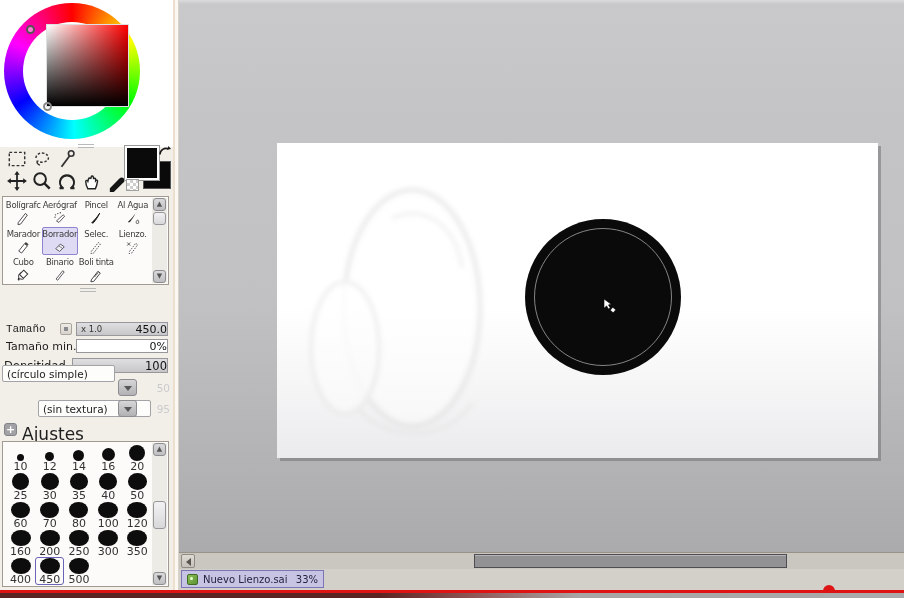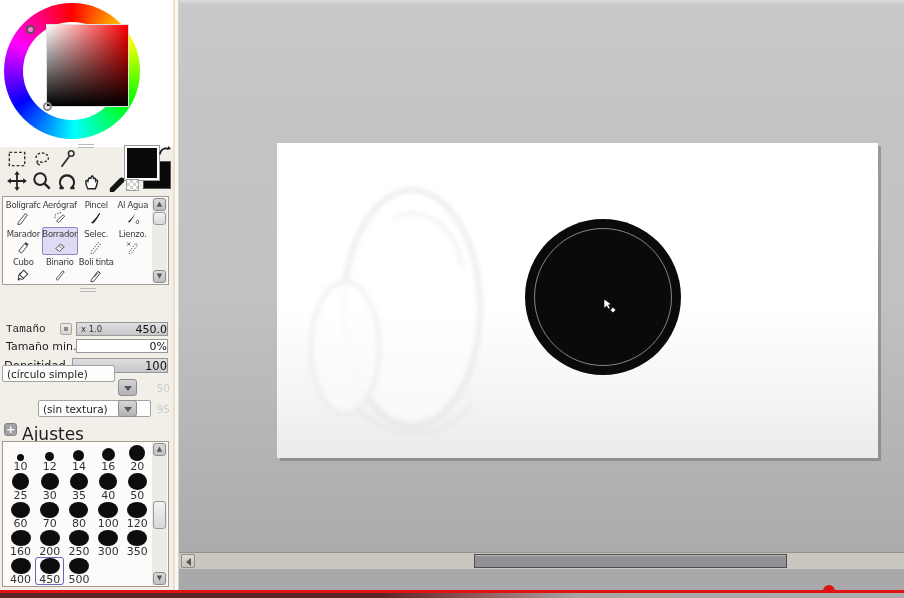--- a/index.html
+++ b/index.html
@@ -517,18 +517,25 @@
     </div>
   </div>
 
   <div class="panel-edge"></div>
 
   <div class="hscroll">
     <div class="h-left-btn"></div>
     <div class="h-thumb"></div>
   </div>
 
+  <div class="tabbar">
+    <div class="doc-tab">
+      <span class="doc-ic"></span>
+      <span class="tab-title">Nuevo Lienzo.sai</span>
+      <span class="tab-zoom">33%</span>
+    </div>
+  </div>
 
   <div class="progress"></div>
   <div class="progress-dot"></div>
   <div class="bottom-strip"></div>
 
 </div>
 
 </body></html>

